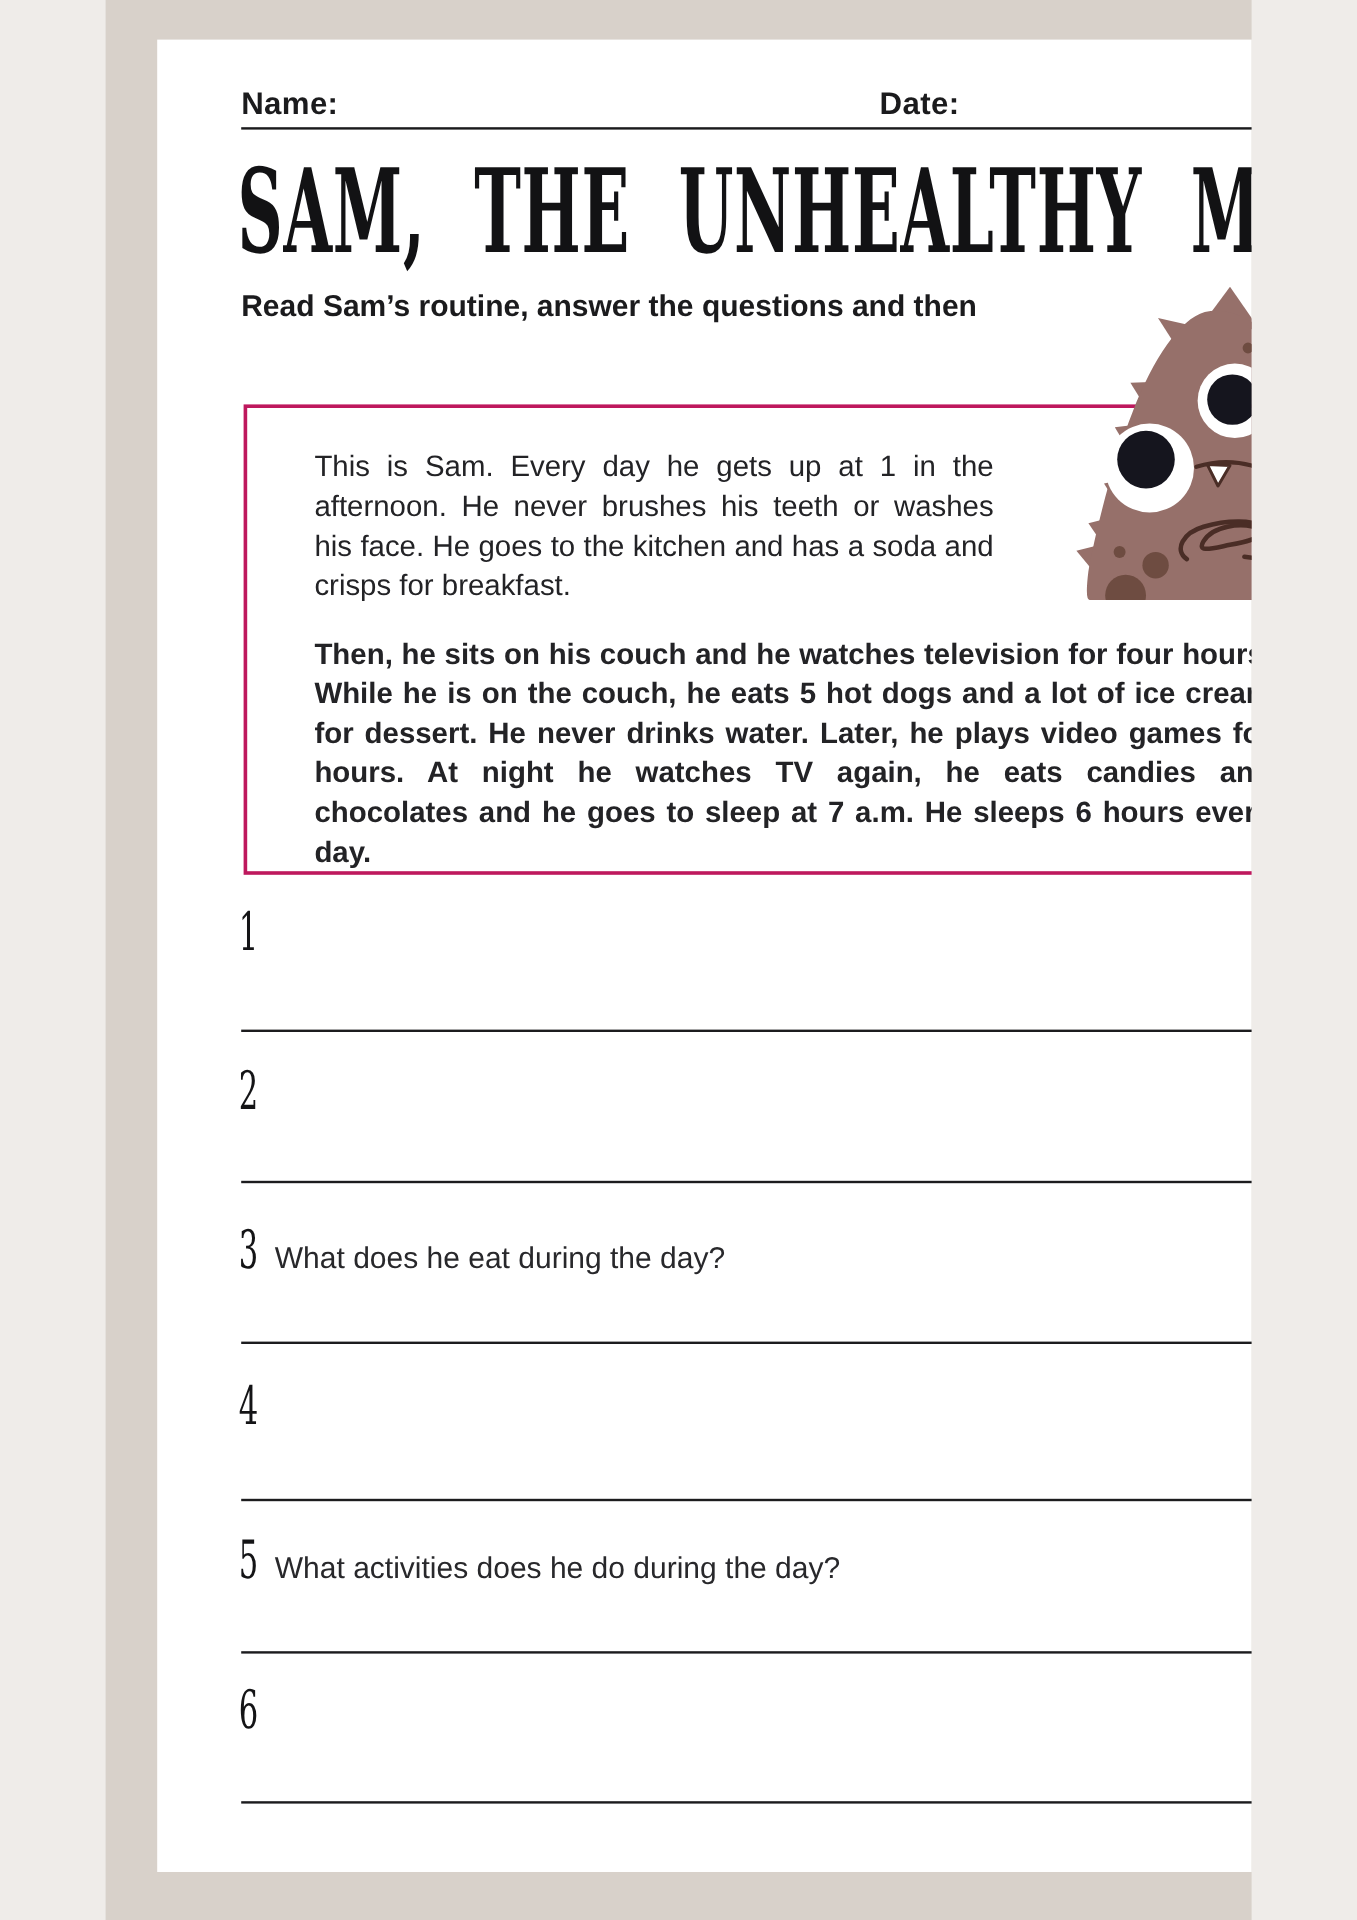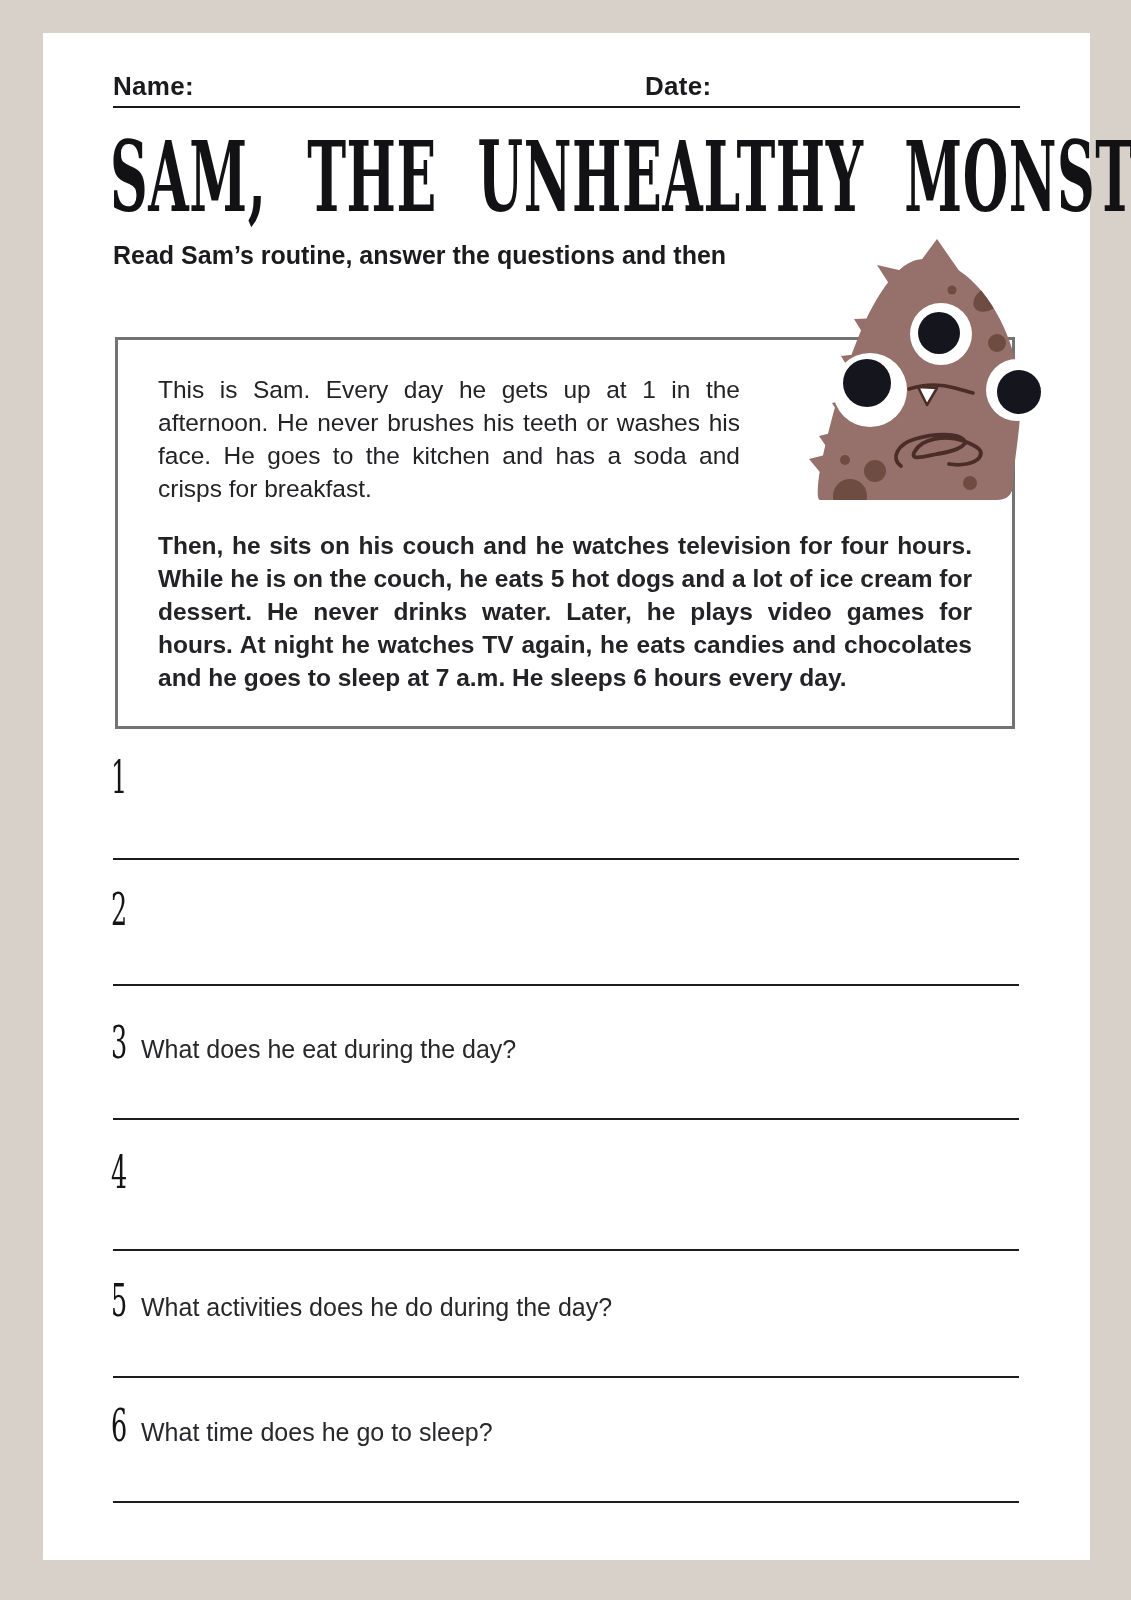--- a/index.html
+++ b/index.html
@@ -1,18 +1,18 @@
 <!DOCTYPE html>
 <html style="--frame: #d8d1ca; --paper: #ffffff; --ink: #1d1d1f; --monster-body: #96706a; --monster-spot: #6e4c41; --monster-pupil: #15151e; --monster-line: #4a2d26;"><head>
 <meta charset="utf-8">
 <style>
   html,body{margin:0;padding:0;background:#efece9;}
   .sheet{
     position:relative;
-    width:1131px;height:1600px;
+    width:955px;height:1600px;
     margin:0 auto;
     background:var(--frame,#d8d1ca);
     overflow:hidden;
     font-family:"Liberation Sans", sans-serif;
     color:var(--ink,#1d1d1f);
   }
   .paper{
     position:absolute;left:43px;top:33px;width:1047px;height:1527px;
     background:var(--paper,#ffffff);
   }
@@ -36,22 +36,22 @@
     color:#121214;
   }
   .instructions{
     left:113px;top:239px;
     font-size:25px;font-weight:700;line-height:33px;color:#1b1b1d;
   }
   .instructions .line{white-space:nowrap;display:block;}
   .passage-box{
     left:115px;top:337px;width:900px;height:392px;
     box-sizing:border-box;
-    border:3px solid #737373;
-    padding:33px 40px 0 40px;
+    border:3px solid #be185d;
+    padding:33px 40px 0 56px;
     background:transparent;
     z-index:1;
   }
   .passage-box p{
     margin:0;
     font-size:24.5px;line-height:33px;
     text-align:justify;
     color:#232326;
   }
   .passage-box p.p1{margin-right:232px;}
@@ -173,16 +173,15 @@
   <div class="abs answer-line" id="l4"></div>
 
   <div class="abs q-row" id="q5">
     <span class="q-num">5</span>
     <span class="q-text">What activities does he do during the day?</span>
   </div>
   <div class="abs answer-line" id="l5"></div>
 
   <div class="abs q-row" id="q6">
     <span class="q-num">6</span>
-    <span class="q-text">What time does he go to sleep?</span>
   </div>
   <div class="abs answer-line" id="l6"></div>
 </div>
 
 </body></html>

